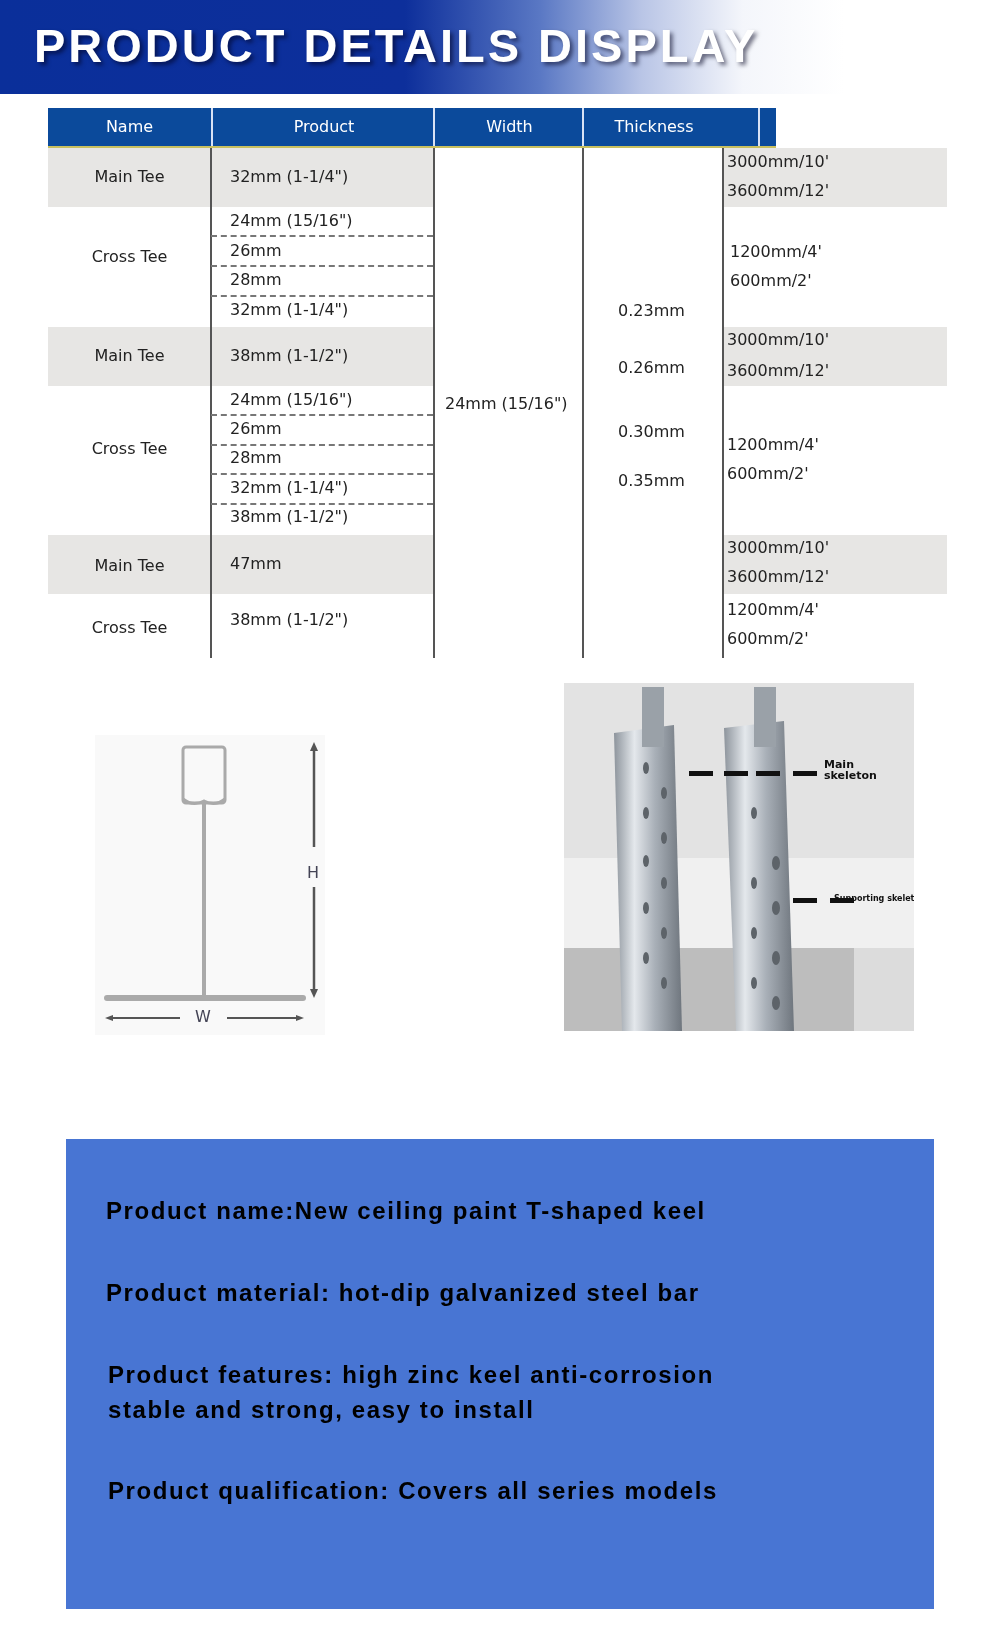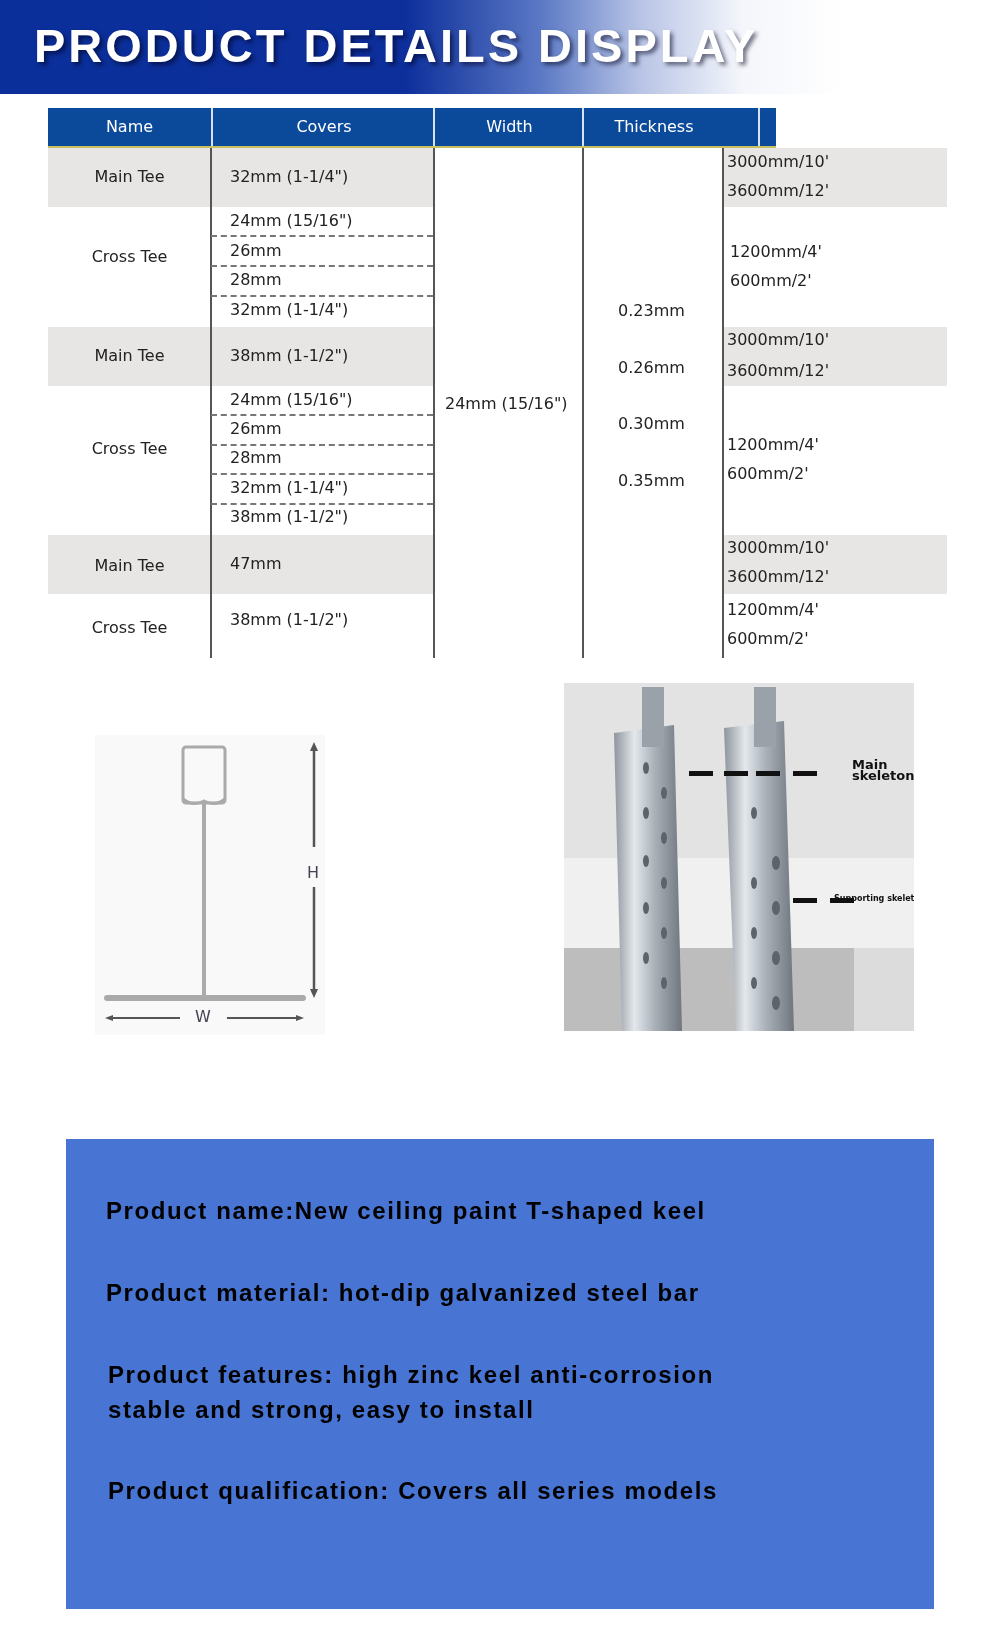--- a/index.html
+++ b/index.html
@@ -29,21 +29,21 @@
 </head>
 <body>
 
 <div class="banner">
   <div class="banner-title">PRODUCT DETAILS DISPLAY</div>
 </div>
 
 <div class="tbl" style="height:550px;">
   <div class="thead">
     <div class="th" style="left:0;width:163px;">Name</div>
-    <div class="th" style="left:163px;width:222px;">Covers</div>
+    <div class="th" style="left:163px;width:222px;">Product</div>
     <div class="th" style="left:385px;width:149px;">Width</div>
     <div class="th" style="left:534px;width:140px;">Thickness</div>
     <div class="th" style="left:674px;width:225px;margin-left:36px;">Length</div>
   </div>
 
   <div class="band" style="top:40px;height:59px;"></div>
   <div class="band" style="top:219px;height:59px;"></div>
   <div class="band" style="top:427px;height:59px;"></div>
 
   <div class="widthcell-bg" style="top:40px;height:510px;"></div>
@@ -94,21 +94,21 @@
   <div class="cell" style="left:679px;top:459px;">3600mm/12'</div>
 
   <div class="cell" style="left:0;width:163px;text-align:center;top:510px;">Cross Tee</div>
   <div class="cell" style="left:182px;top:502px;">38mm (1-1/2")</div>
   <div class="cell" style="left:679px;top:492px;">1200mm/4'</div>
   <div class="cell" style="left:679px;top:521px;">600mm/2'</div>
 
   <div class="cell" style="left:397px;top:286px;">24mm (15/16")</div>
   <div class="cell" style="left:570px;top:193px;">0.23mm</div>
   <div class="cell" style="left:570px;top:250px;">0.26mm</div>
-  <div class="cell" style="left:570px;top:306px;text-align:right;">0.30mm</div>
+  <div class="cell" style="left:570px;top:314px;text-align:right;">0.30mm</div>
   <div class="cell" style="left:570px;top:363px;">0.35mm</div>
 </div>
 
 <div class="diagram">
   <svg width="230" height="300" viewBox="0 0 230 300">
     <rect x="88" y="12" width="42" height="56" rx="3" fill="none" stroke="#aaa" stroke-width="3"></rect>
     <path d="M88 64 q10 8 21 2 q11 6 21 -2" fill="none" stroke="#aaa" stroke-width="3"></path>
     <line x1="109" y1="68" x2="109" y2="262" stroke="#aaa" stroke-width="4"></line>
     <line x1="12" y1="263" x2="208" y2="263" stroke="#aaa" stroke-width="6" stroke-linecap="round"></line>
     <line x1="219" y1="12" x2="219" y2="112" stroke="#555" stroke-width="2.5"></line>
@@ -163,21 +163,21 @@
     </g>
     <g fill="#111">
       <rect x="125" y="88" width="24" height="5"></rect>
         <rect x="160" y="88" width="24" height="5"></rect>
       <rect x="192" y="88" width="24" height="5"></rect>
         <rect x="229" y="88" width="24" height="5"></rect>
       <rect x="229" y="215" width="24" height="5"></rect>
         <rect x="266" y="215" width="24" height="5"></rect>
     </g>
   </svg>
-  <div style="position:absolute;left:260px;top:76px;font-size:13px;font-weight:bold;line-height:11px;color:#111;margin-left:28px;">
+  <div style="position:absolute;left:260px;top:76px;font-size:11px;font-weight:bold;line-height:11px;color:#111;">
     <div>Main</div>
     <div>skeleton</div>
   </div>
   <div style="position:absolute;left:270px;top:211px;font-size:8px;font-weight:bold;color:#111;white-space:nowrap;">Supporting skeleton</div>
 </div>
 
 <div class="info">
   <div class="info-line" style="top:58px;">Product name:New ceiling paint T-shaped keel</div>
   <div class="info-line" style="top:140px;">Product material: hot-dip galvanized steel bar</div>
   <div class="info-line" style="top:222px;left:42px;">Product features: high zinc keel anti-corrosion</div>

